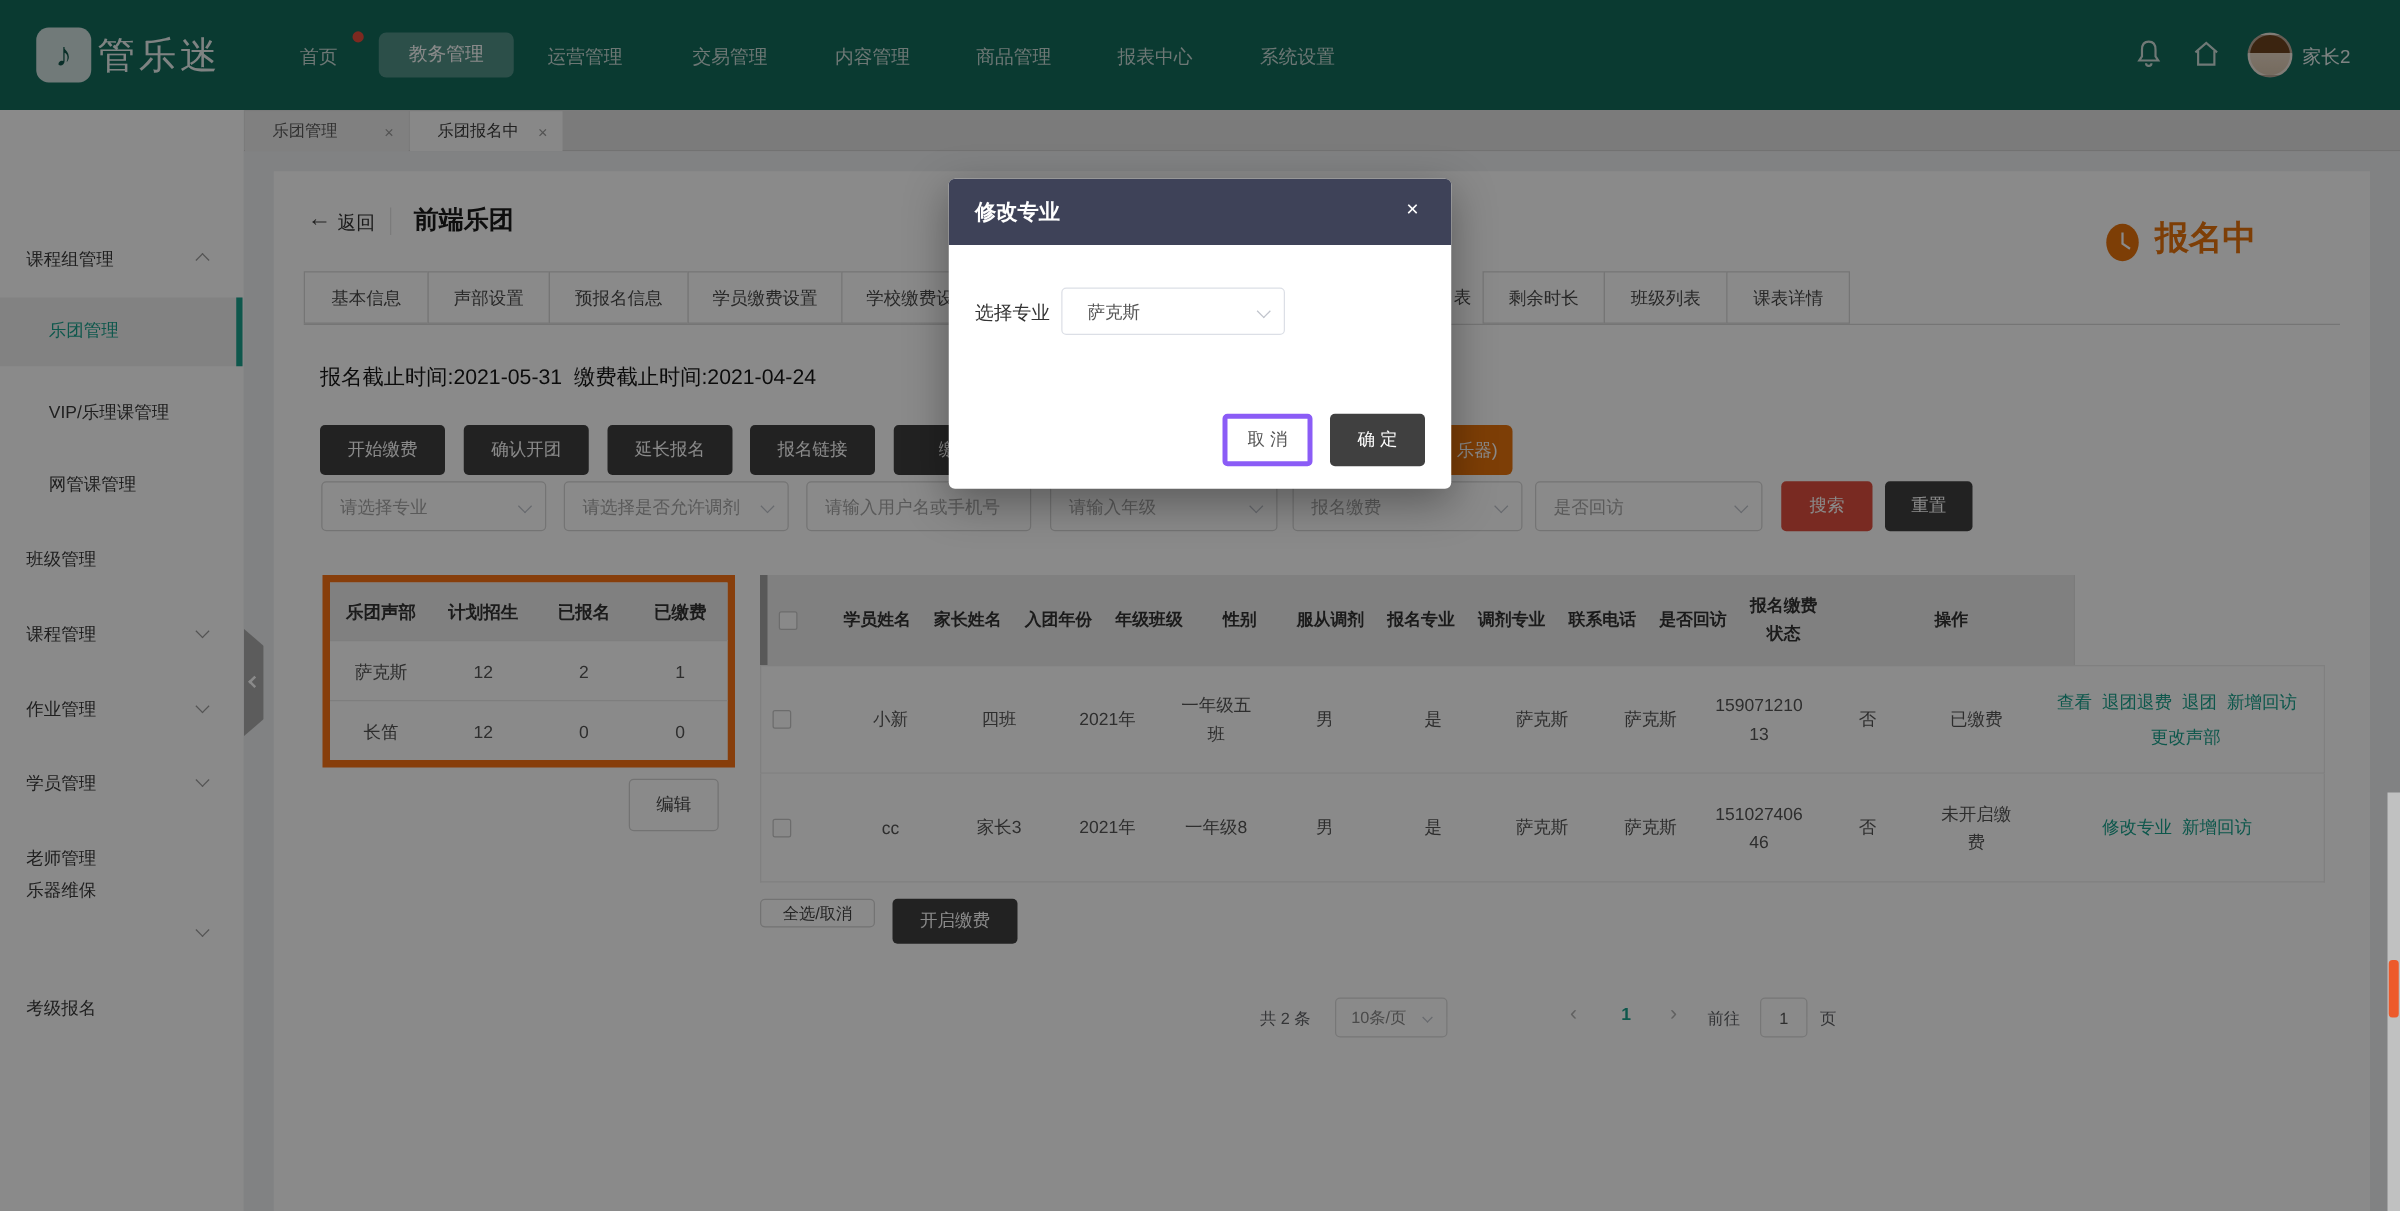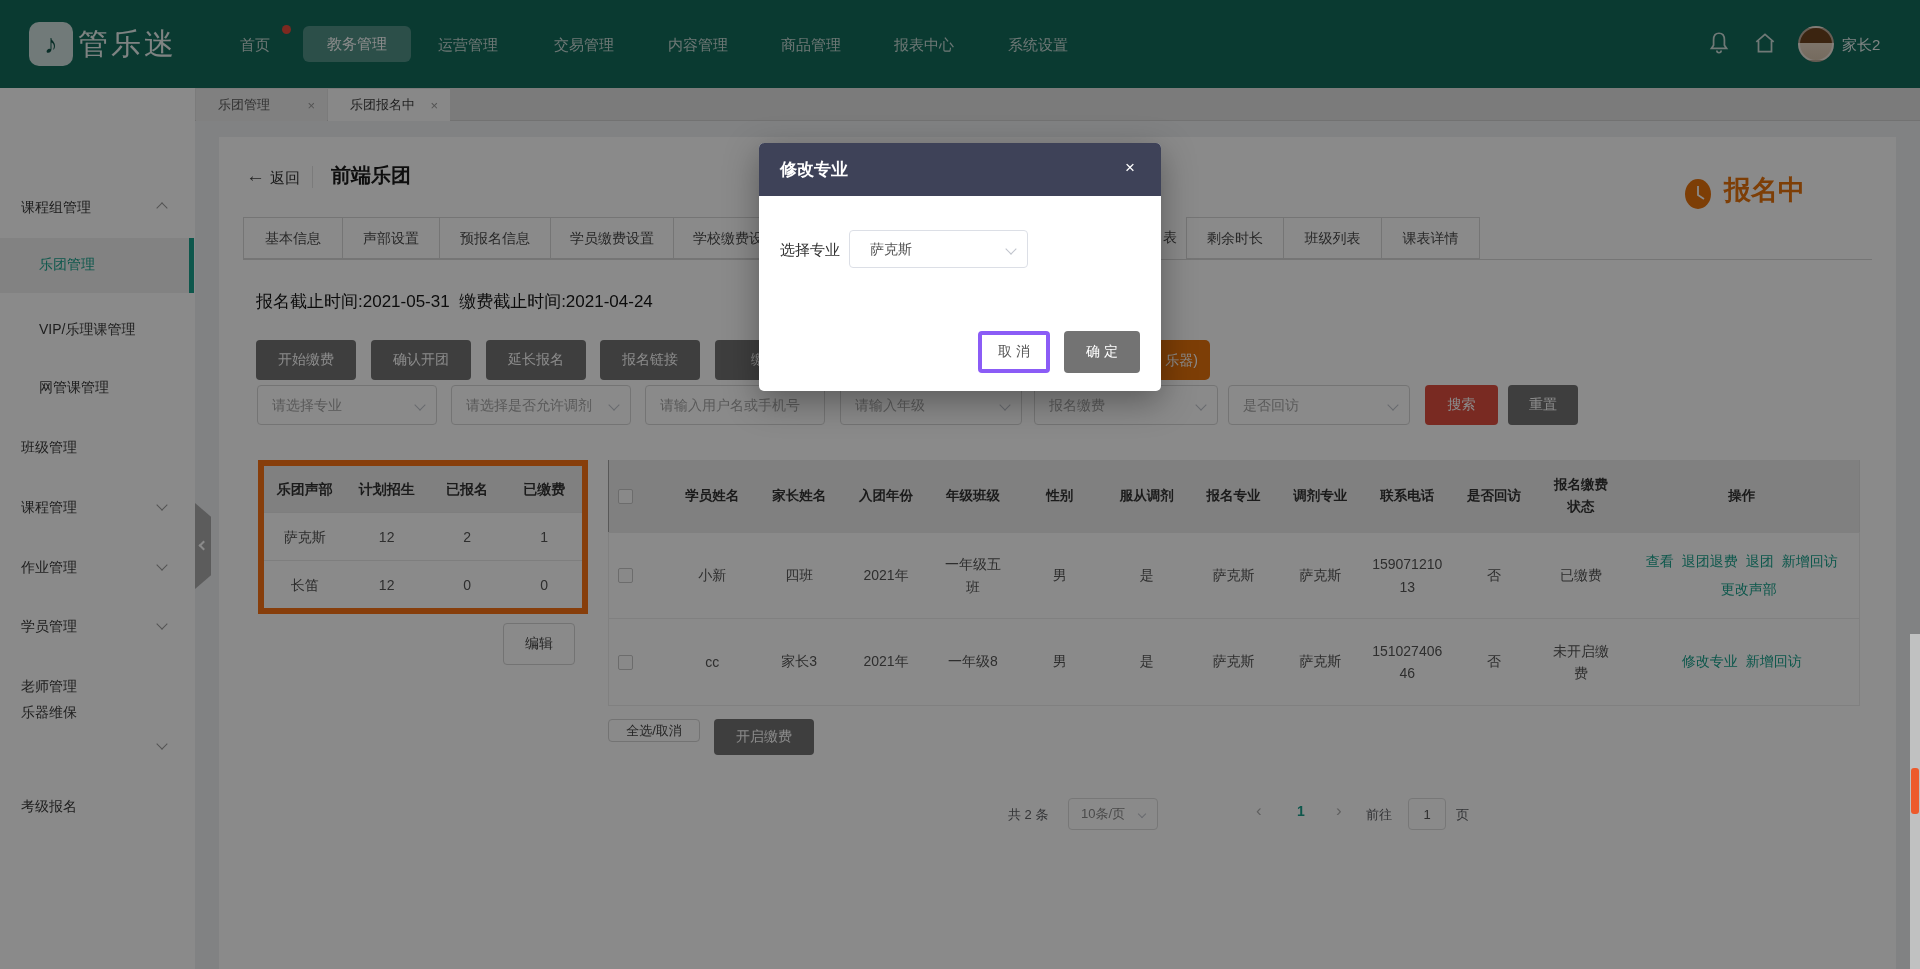--- a/index.html
+++ b/index.html
@@ -56,21 +56,21 @@
 
   .dtab { position:absolute; top:217px; height:42px; border:1px solid #d9d9d9; background:#fff;
           font-size:14px; color:#4a4a4a; text-align:center; line-height:40px; cursor:pointer; }
   .dtab-line { position:absolute; left:243px; top:259px; width:1629px; height:1px; background:#d9d9d9; }
   .dtab-partial { position:absolute; left:1163px; top:229px; font-size:14px; color:#4a4a4a; }
 
   .deadline { position:absolute; left:256px; top:290px; font-size:17px; color:#161616; white-space:pre; }
 
   .btn { position:absolute; border:none; border-radius:4px; font-size:14px; cursor:pointer;
          font-family:inherit; }
-  .btn-teal { background:#737373; color:#fff; }
+  .btn-teal { background:#404040; color:#fff; }
   .action-btn { top:340px; height:40px; width:100px; }
   .orange-btn { position:absolute; left:1060px; top:340px; width:150px; height:40px; border-radius:5px;
                 background:#e8730c; color:#fff; font-size:14px; text-align:right; line-height:40px; padding-right:12px; }
 
   .fbox { position:absolute; top:385px; height:40px; background:#fff; border:1px solid #d6d6d6; border-radius:4px;
           font-size:14px; color:#a6a6a6; line-height:38px; padding-left:14px; cursor:pointer; }
   .fbox .chev, .pselect .chev, .mselect .chev { position:absolute; right:12px; top:15px; border-color:#c0c4cc; }
   .search-btn { left:1425px; top:385px; width:73px; height:40px; background:#e04f3f; color:#fff; }
   .reset-btn  { left:1508px; top:385px; width:70px; height:40px; }
 
@@ -78,22 +78,22 @@
   .sum-table { position:absolute; left:258px; top:460px; width:330px; border:6px solid #f97316; }
   .sum-head { display:flex; height:46px; background:#ededed; }
   .sum-head span { font-size:14px; font-weight:bold; color:#333; text-align:center; line-height:46px; }
   .sum-row { display:flex; height:48px; border-top:1px solid #e9e9e9; background:#fff; }
   .sum-row span { font-size:14px; color:#555; text-align:center; line-height:48px; }
   .sc0{width:84px;} .sc1{width:85px;} .sc2{width:81px;} .sc3{width:78px;}
   .edit-btn { position:absolute; left:503px; top:623px; width:72px; height:42px; background:#fff;
               border:1px solid #d4d4d4; border-radius:4px; font-size:14px; color:#444; }
 
   
-  .thead { position:absolute; left:608px; top:460px; width:1252px; height:72px; background:#ededed;
-           display:flex; align-items:center; border-left:1px solid #a3a3a3; border-right:1px solid #e4e4e4; }
+  .thead { position:absolute; left:608px; top:460px; width:1052px; height:72px; background:#ededed;
+           display:flex; align-items:center; border-left:6px solid #a3a3a3; border-right:1px solid #e4e4e4; }
   .trow { position:absolute; left:608px; width:1252px; height:87px; background:#fff; display:flex; align-items:center;
           border-left:1px solid #ececec; border-right:1px solid #ececec; border-bottom:1px solid #ececec; }
   .trow1 { top:532px; border-top:1px solid #ececec; }
   .trow2 { top:619px; }
   .th, .td { text-align:center; display:flex; align-items:center; justify-content:center; }
   .th { font-size:13.5px; font-weight:bold; color:#333; }
   .td { font-size:14px; color:#565656; }
   .w-check { width:60px; justify-content:flex-start; padding-left:9px; }
   .w-col { width:87px; }
   .w-op { width:235px; flex-direction:column; }

